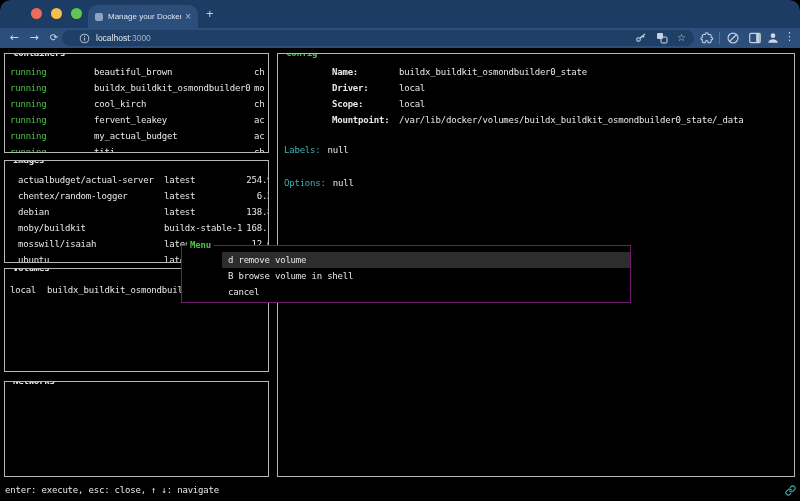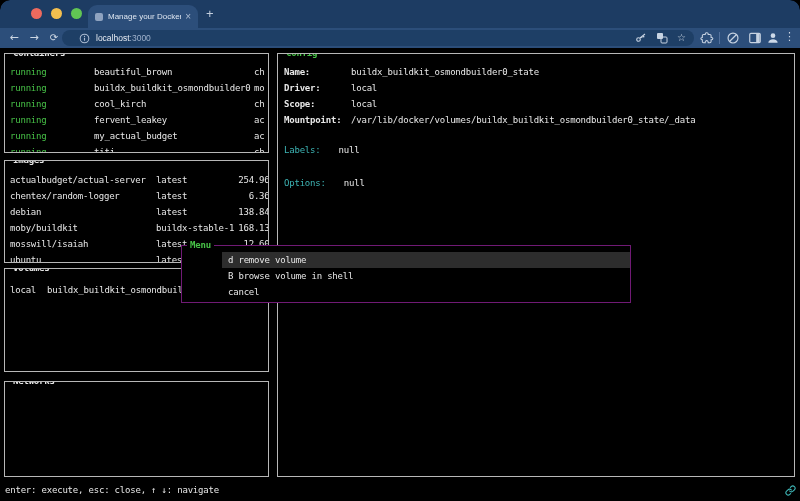--- a/index.html
+++ b/index.html
@@ -44,29 +44,29 @@
   .rows{position:absolute;left:5px;right:16px;}
   .row{position:relative;height:16px;line-height:16px;white-space:nowrap;}
   .green{color:#47c247;}
   .col-status{display:inline-block;width:84px;}
   .col-image{position:absolute;left:244px;}
   .col-tag{position:absolute;left:146px;}
   .col-size{position:absolute;left:212px;width:58px;text-align:right;}
   .col-driver{display:inline-block;width:37px;}
   .col-netname{display:inline-block;width:38px;}
   .cfg-line{position:absolute;left:6px;right:4px;height:16px;line-height:16px;white-space:nowrap;}
-  .cfg-key{display:inline-block;width:67px;font-weight:bold;}
-  .cfg-key-cyan{color:#3db4b4;margin-right:18px;}
+  .cfg-key{display:inline-block;width:67px;font-weight:bold;margin-left:48px;}
+  .cfg-key-cyan{color:#3db4b4;margin-right:7px;}
 
   #panel-containers{left:4px;top:5px;width:265px;height:100px;}
   #panel-images{left:4px;top:112px;width:265px;height:103px;}
   #panel-volumes{left:4px;top:220px;width:265px;height:104px;}
   #panel-networks{left:4px;top:333px;width:265px;height:96px;}
   #panel-config{left:277px;top:5px;width:518px;height:424px;}
-  #rows-containers{top:10px;} #rows-images{top:11px;} #rows-volumes{top:13px;} #rows-networks{top:11px;}
+  #rows-containers{top:10px;} #rows-images{top:11px;margin-left:8px;} #rows-volumes{top:13px;} #rows-networks{top:11px;}
 
   .menu{position:absolute;left:181px;top:197px;width:450px;height:58px;border:1px solid #701a75;
         background:#000;box-sizing:border-box;z-index:10;}
   .menu-items{position:absolute;top:6px;left:0;right:0;margin-left:40px;}
   .menu-item{height:16px;line-height:16px;padding-left:6px;white-space:nowrap;}
   .menu-item.selected{background:#2d2d2d;}
 
   .statusbar{position:absolute;left:5px;top:434px;height:16px;line-height:16px;white-space:nowrap;}
   .linkicon{position:absolute;left:785px;top:437px;}
 </style>

